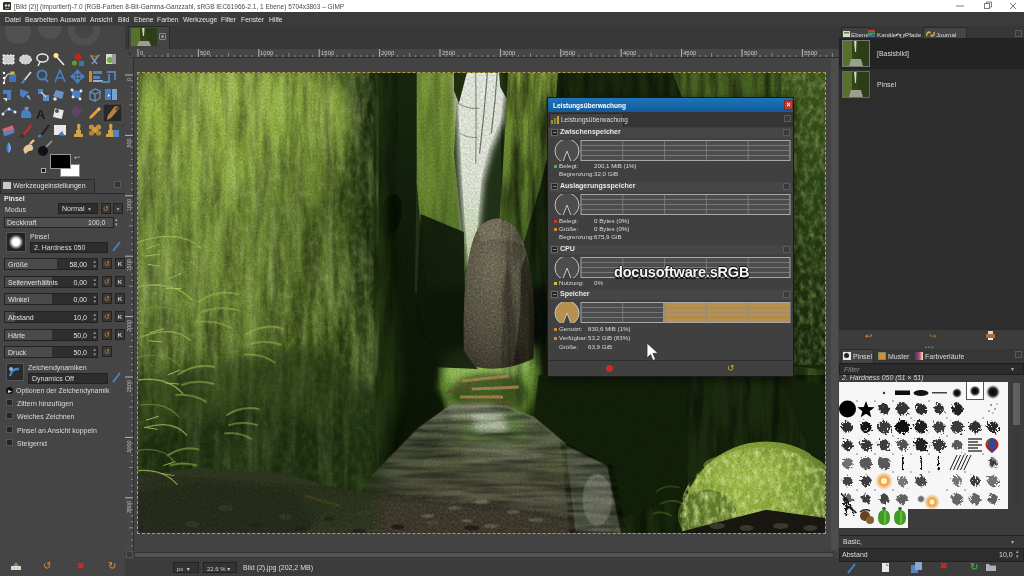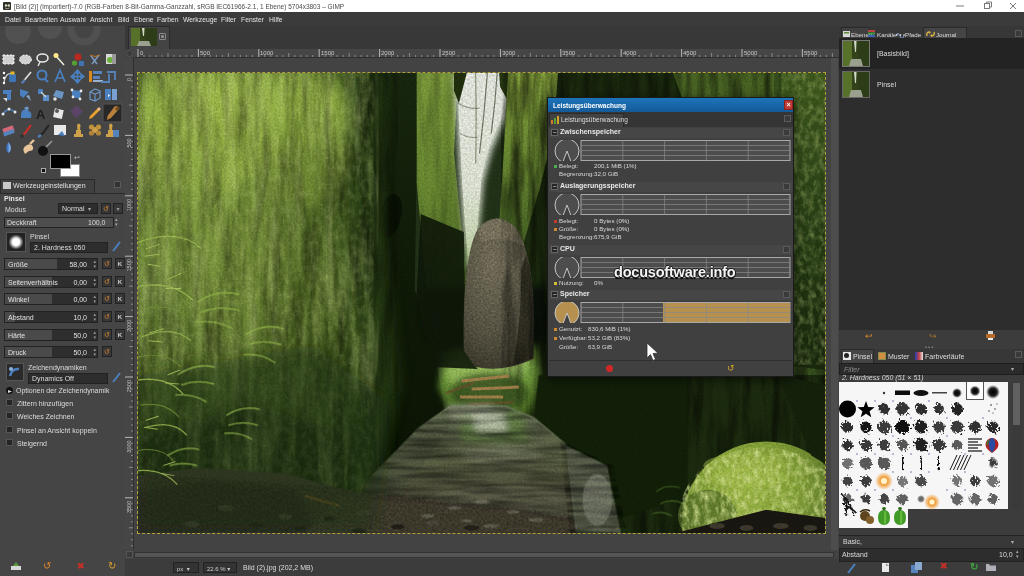--- a/index.html
+++ b/index.html
@@ -1050,19 +1050,19 @@
  <div class="bullet" style="left:6px;top:239px;background:#cf8a30;"></div>
  <div class="mlabel" style="left:11px;top:236px;">Verfügbar:</div>
       <div class="mlabel" style="left:40px;top:236px;">53,2 GiB (83%)</div>
  <div class="mlabel" style="left:11px;top:245px;">Größe:</div>
       <div class="mlabel" style="left:40px;top:245px;">63,9 GiB</div>
 
  <div class="abs" style="left:1px;top:262px;width:243px;height:1px;background:#2e2e2e;"></div>
  <div class="abs" style="left:58px;top:267px;width:7px;height:7px;border-radius:50%;background:#d02828;"></div>
  <div class="abs" style="left:179px;top:265px;font-size:9px;color:#d8a828;">↺</div>
 
- <div class="abs" style="left:66px;top:166px;font-size:14.5px;font-weight:bold;color:#f4f4f4;letter-spacing:-0.2px;text-shadow:-1px 0 0 #1a1a1a,1px 0 0 #1a1a1a,0 -1px 0 #1a1a1a,0 1.5px 1px #000;white-space:nowrap;">docusoftware.info</div>
+ <div class="abs" style="left:66px;top:166px;font-size:14.5px;font-weight:bold;color:#f4f4f4;letter-spacing:-0.2px;text-shadow:-1px 0 0 #1a1a1a,1px 0 0 #1a1a1a,0 -1px 0 #1a1a1a,0 1.5px 1px #000;white-space:nowrap;">docusoftware.sRGB</div>
 
  <svg class="abs" style="left:98px;top:244px;" width="14" height="20" viewBox="0 0 14 20">
         <path d="M1 1 L1 16 L4.5 12.5 L7 18.5 L9.5 17.3 L7 11.5 L12 11.2 Z" fill="#fff" stroke="#333" stroke-width="0.8"></path>
       </svg>
 </div>
 </div>
 
 </body></html>

